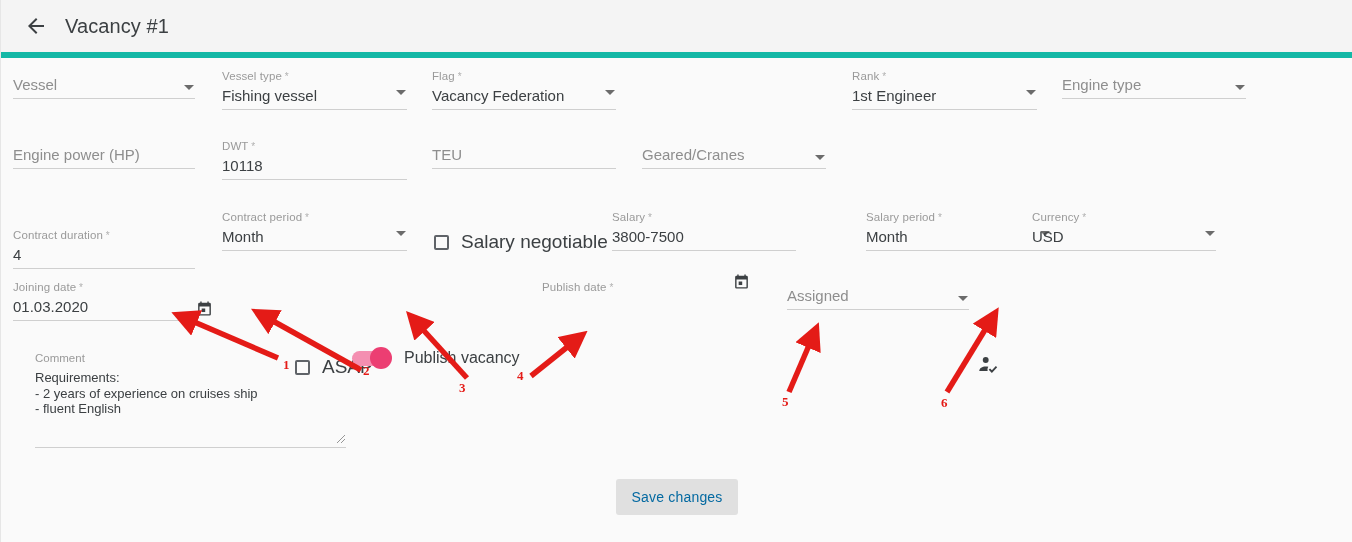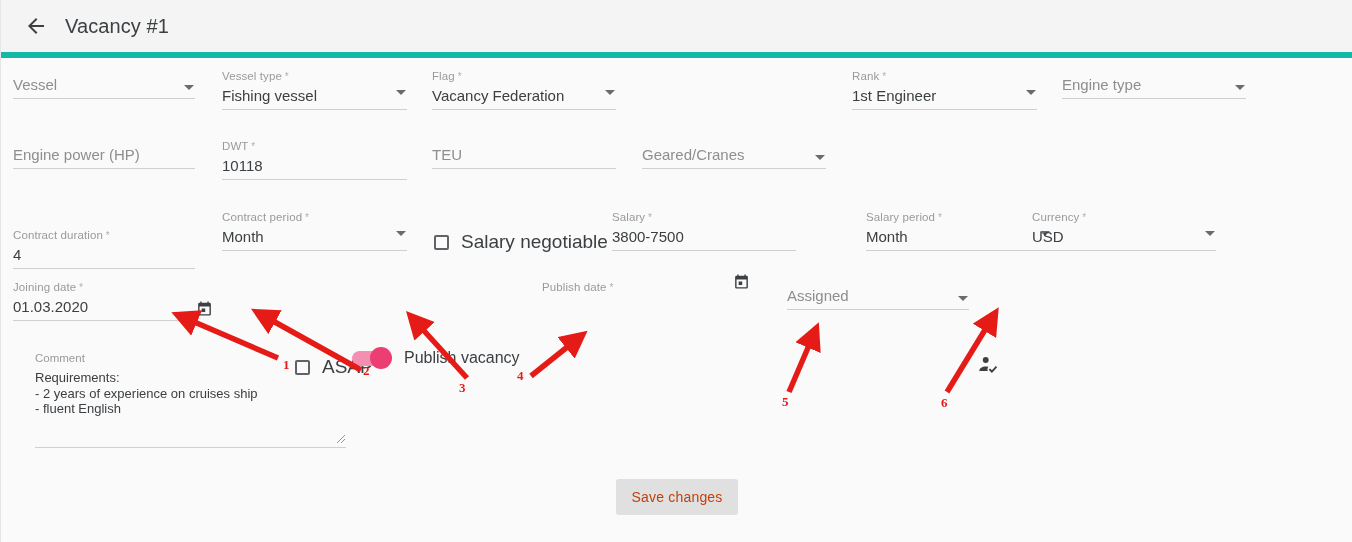--- a/index.html
+++ b/index.html
@@ -204,21 +204,21 @@
   
   .save-btn {
     position: absolute;
     left: 615px;
     top: 479px;
     width: 122px;
     height: 36px;
     background: #e0e0e0;
     border: none;
     border-radius: 3px;
-    color: #c2410c;
+    color: #0369a1;
     font-size: 14px;
     font-family: "Liberation Sans", sans-serif;
     letter-spacing: .2px;
     cursor: default;
   }
 
   
   .anno-layer {
     position: absolute;
     left: 0; top: 0;

